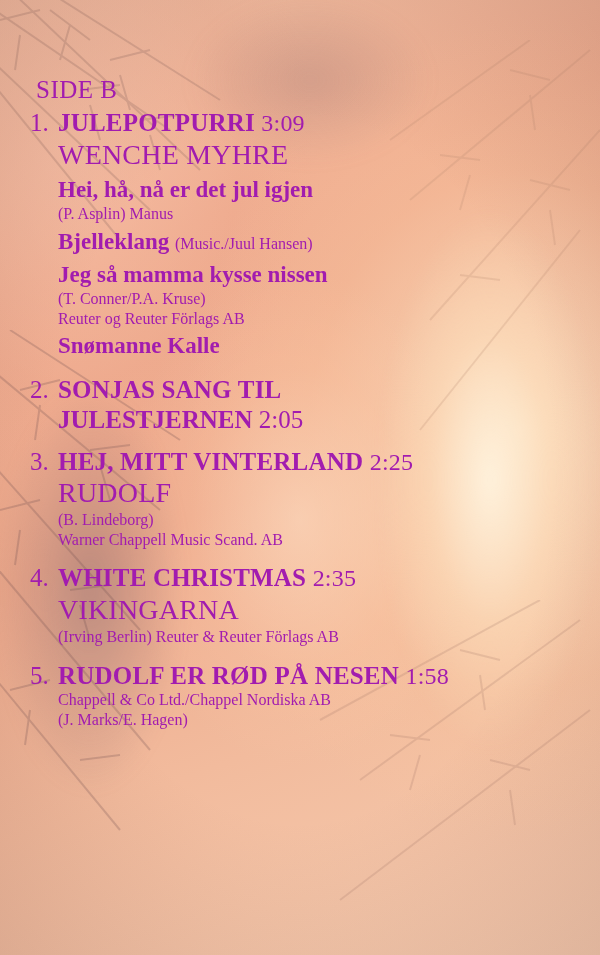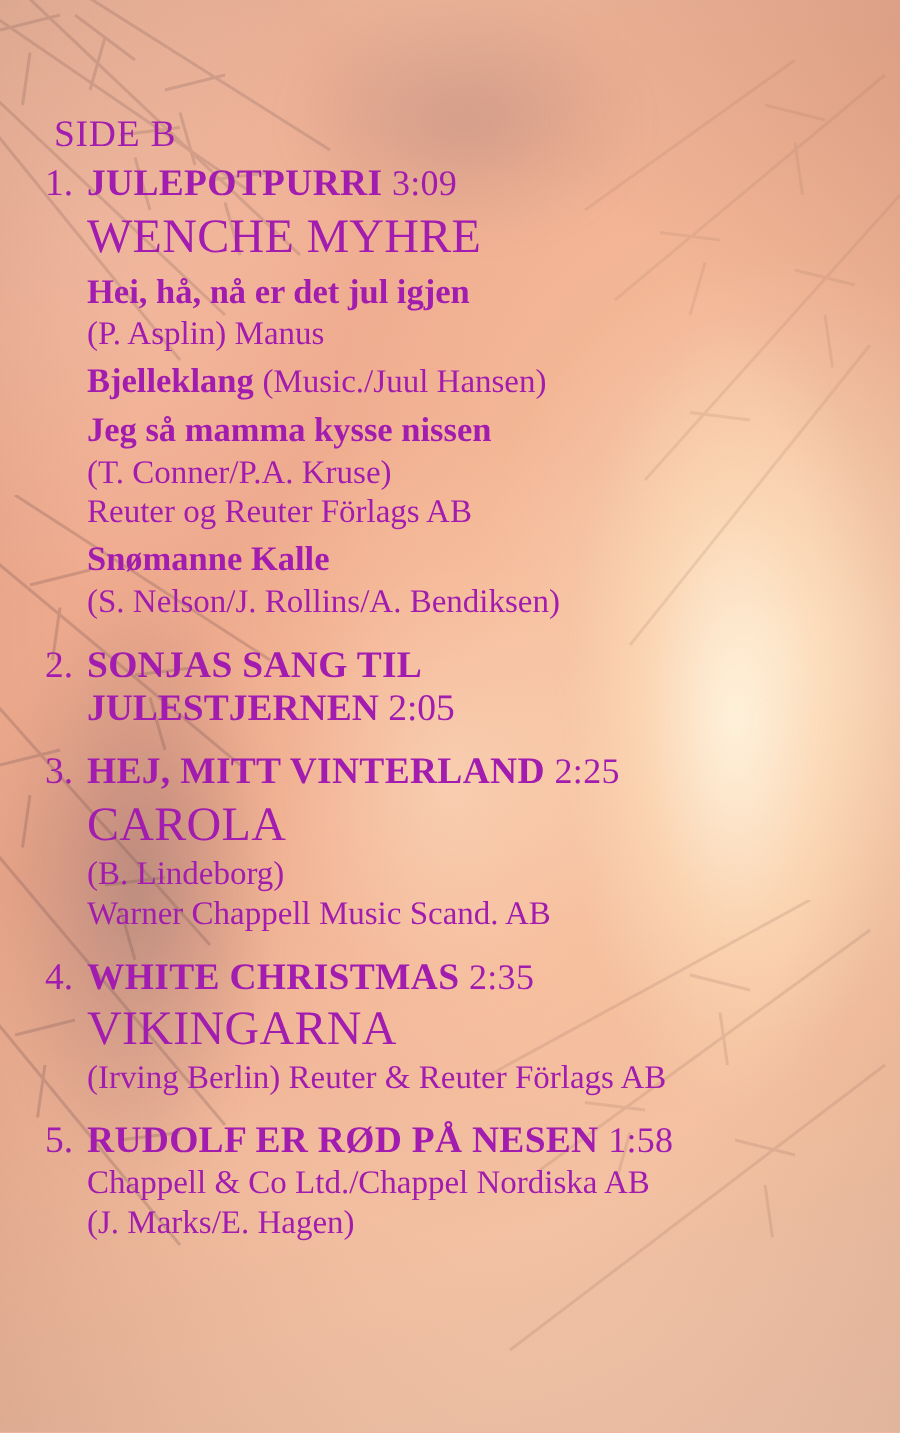--- a/index.html
+++ b/index.html
@@ -122,33 +122,33 @@
     font-weight: normal;
     font-size: 24px;
     margin-top: 44px;
   }
   .title-line2 {
     font-size: 25px;
     font-weight: bold;
     line-height: 1.2;
   }
   .artist {
-    font-size: 32px;
+    font-size: 28px;
     line-height: 1.22;
     letter-spacing: 0.2px;
     font-family: Liberation Serif, serif;
   }
   .sub-title {
     font-size: 23px;
     font-weight: bold;
     line-height: 1.25;
     margin-top: 4px;
   }
   .credit {
-    font-size: 22px;
+    font-size: 16px;
     line-height: 1.22;
   }
   .spacer-8 { height: 8px; }
   .t1 { margin-bottom: 6px; }
   .t2 { margin-bottom: 4px; }
   .t3 { margin-bottom: 6px; }
   .t4 { margin-bottom: 6px; }
 </style>
 </head>
 <body>
@@ -238,21 +238,20 @@
           <div class="sub-title">
             <span>Bjelleklang</span>
             <span class="credit" style="font-weight:normal;">(Music./Juul Hansen)</span>
           </div>
 
           <div class="sub-title">Jeg så mamma kysse nissen</div>
           <div class="credit">(T. Conner/P.A. Kruse)</div>
           <div class="credit">Reuter og Reuter Förlags AB</div>
 
           <div class="sub-title">Snømanne Kalle</div>
-          <div class="credit">(S. Nelson/J. Rollins/A. Bendiksen)</div>
         </div>
       </div>
 
       <div class="spacer-8"></div>
 
       <div class="track t2">
         <div class="track-num">2.</div>
         <div class="track-body">
           <div class="title-line">SONJAS SANG TIL</div>
           <div class="title-line2">
@@ -264,21 +263,21 @@
 
       <div class="spacer-8"></div>
 
       <div class="track t3">
         <div class="track-num">3.</div>
         <div class="track-body">
           <div class="title-line">
             <span>HEJ, MITT VINTERLAND</span>
             <span class="dur">2:25</span>
           </div>
-          <div class="artist">CAROLA</div>
+          <div class="artist">RUDOLF</div>
           <div class="credit">(B. Lindeborg)</div>
           <div class="credit">Warner Chappell Music Scand. AB</div>
         </div>
       </div>
 
       <div class="spacer-8"></div>
 
       <div class="track t4">
         <div class="track-num">4.</div>
         <div class="track-body">

